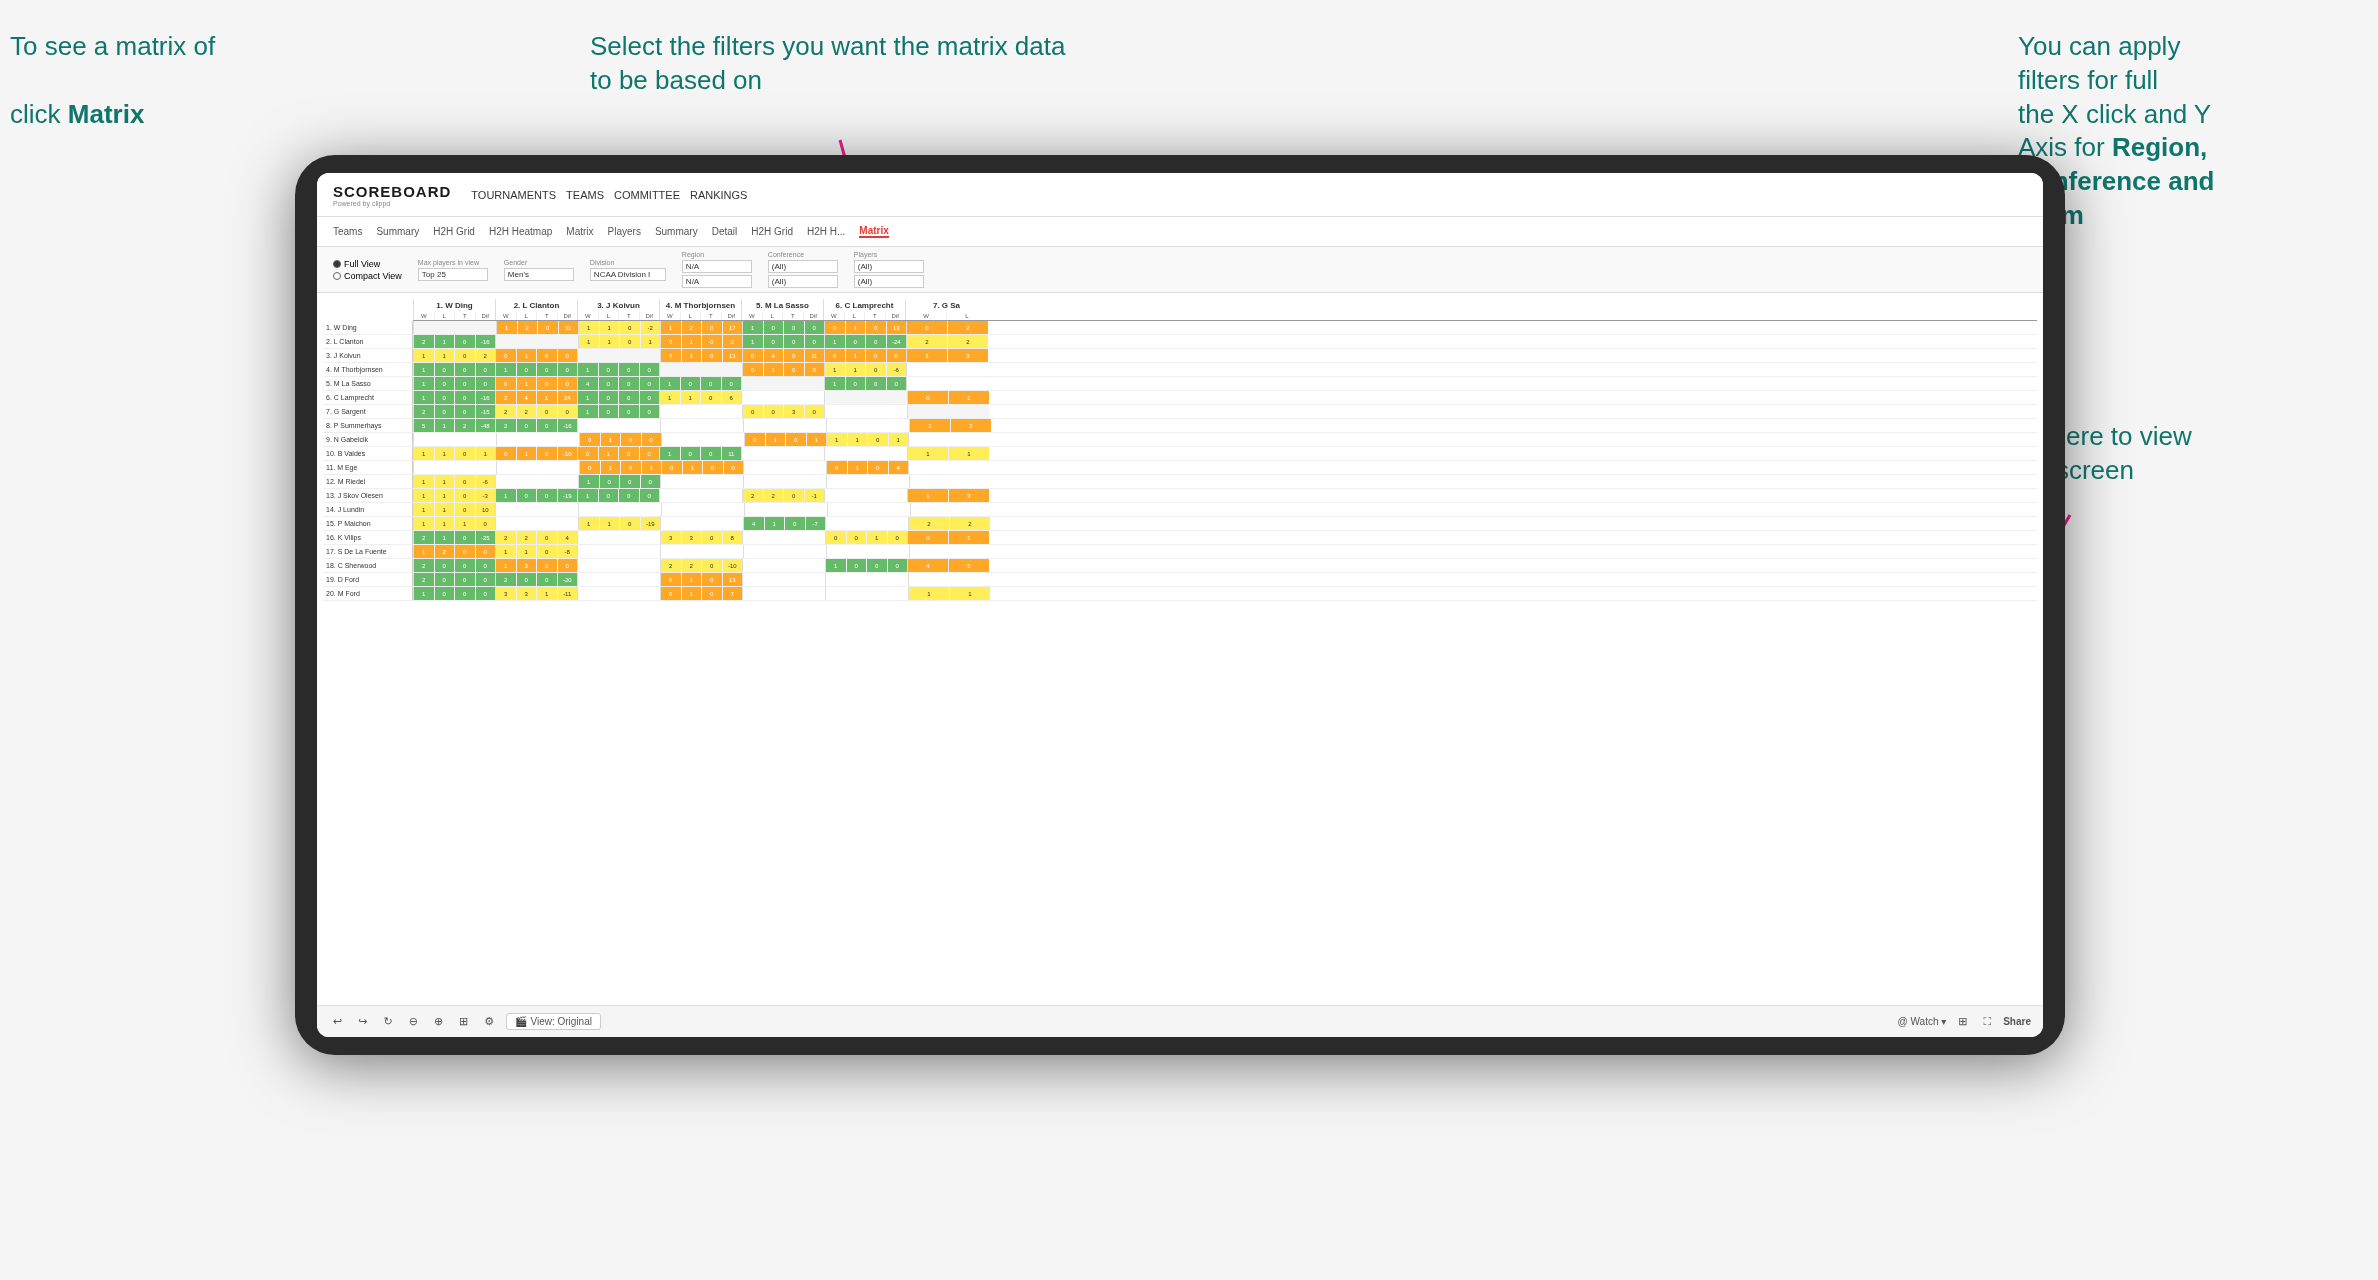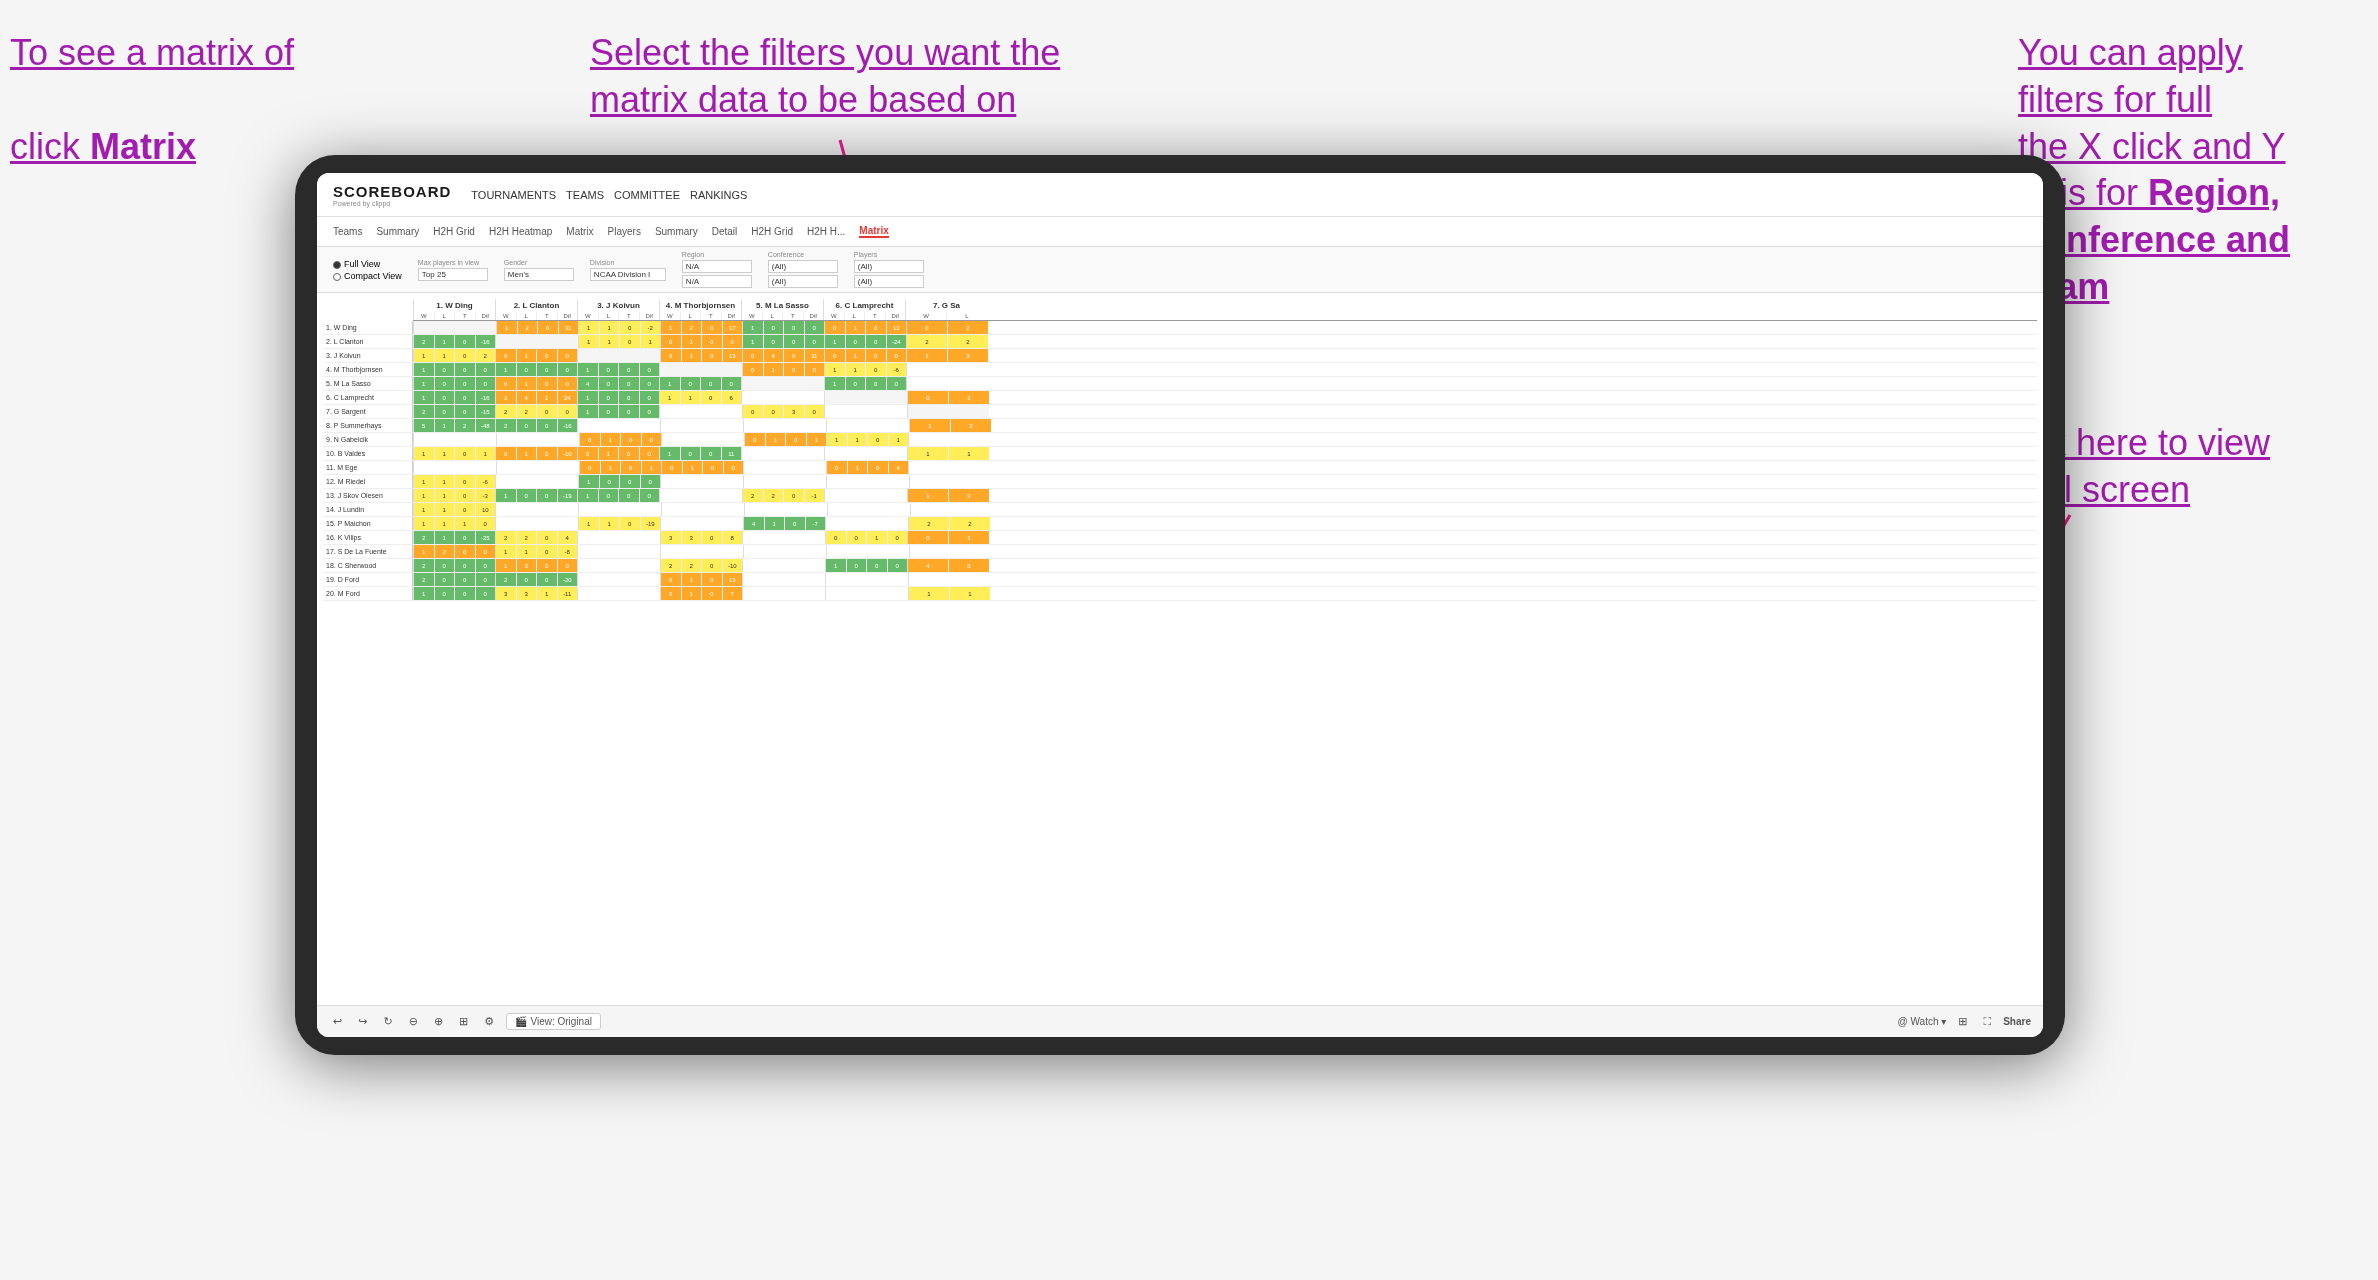--- a/index.html
+++ b/index.html
@@ -8,24 +8,23 @@
       height: 1280px;
       background: #f5f5f5;
       font-family: Arial, sans-serif;
       position: relative;
       overflow: hidden;
     }
 
     
     .annotation {
       position: absolute;
-      font-size: 36px;
+      font-size: 26px;
       line-height: 1.3;
-      color: #a21caf;
-      text-decoration: underline;
+      color: #0f766e;
     }
     .annotation strong { font-weight: 900; }
 
     .annotation-topleft {
       left: 10px;
       top: 30px;
       width: 350px;
     }
     .annotation-topmid {
       left: 590px;
@@ -130,21 +129,21 @@
       background: #f9f9f9;
       border-bottom: 1px solid #ddd;
       padding: 4px 16px;
       display: flex;
       align-items: center;
       flex-shrink: 0;
       gap: 16px;
       font-size: 9px;
     }
     .radio-group { display: flex; flex-direction: column; gap: 2px; }
-    .radio-item { display: flex; align-items: flex-end; gap: 3px; cursor: pointer; }
+    .radio-item { display: flex; align-items: center; gap: 3px; cursor: pointer; }
     .radio-circle { width: 8px; height: 8px; border-radius: 50%; border: 1px solid #666; }
     .radio-circle.selected { background: #333; }
     .filter-section { display: flex; flex-direction: column; gap: 2px; }
     .filter-label { font-size: 7px; color: #888; }
     .filter-select {
       font-size: 8px;
       border: 1px solid #ccc;
       padding: 1px 14px 1px 3px;
       background: #fff;
       color: #333;

